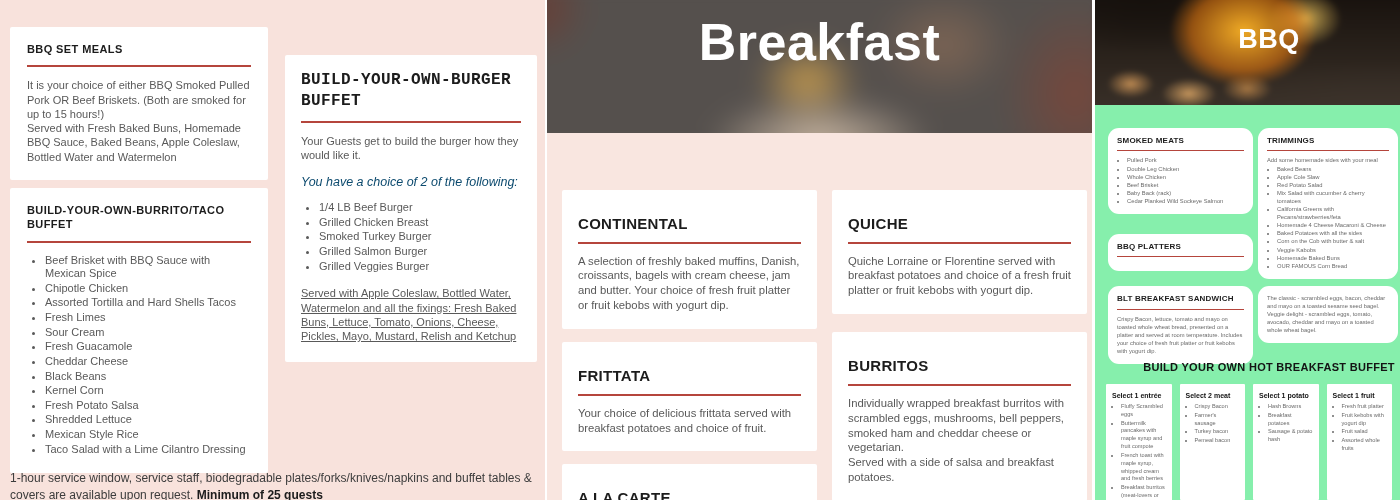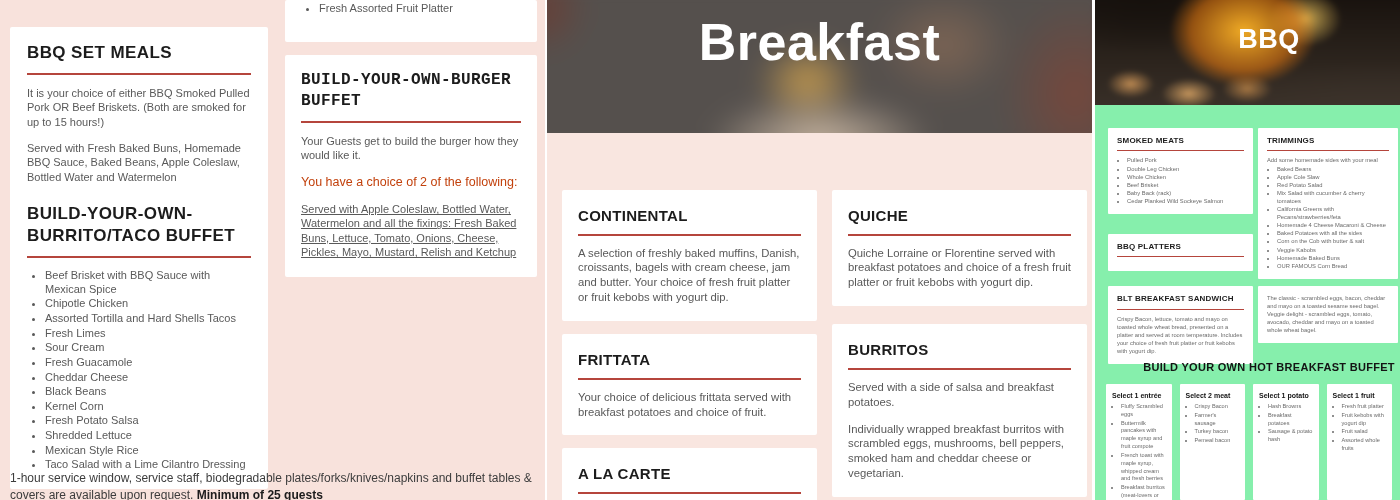--- a/index.html
+++ b/index.html
@@ -5,55 +5,55 @@
   * { margin:0; padding:0; box-sizing:border-box; }
   html,body { width:1400px; height:500px; overflow:hidden; }
   body { font-family:"Liberation Sans", sans-serif; background:#f8e2dc; position:relative; }
 
   .region { position:absolute; top:0; height:500px; overflow:hidden; }
   #region-left  { left:0; width:545px; background:#f8e2dc; }
   #region-mid   { left:545px; width:547px; background:#f9e6e0; border-left:2px solid #fff; }
   #region-right { left:1092px; width:351px; background:#86efac; border-left:3px solid #fff; }
 
   .card { position:absolute; background:#fff; border-radius:2px; }
-  .card-title { font-size:17px; font-weight:700; color:#1c1c1c; letter-spacing:.4px; line-height:1.3; }
+  .card-title { font-size:11px; font-weight:700; color:#1c1c1c; letter-spacing:.4px; line-height:1.3; }
   .rule { height:2px; background:#b5453c; margin:9px 0 11px; }
   .body-text { font-size:11px; line-height:1.3; color:#595959; }
-  .body-text p { margin-bottom:12px; }
+  .body-text p { margin-bottom:0; }
   .body-text p:last-child { margin-bottom:0; }
   ul.menu-list { list-style:disc; padding-left:18px; }
   ul.menu-list li { font-size:11px; line-height:1.24; color:#595959; margin-bottom:1px; }
 
   
   #card-setmeals { left:10px; top:27px; width:258px; padding:15px 17px 16px; }
   #card-burrito  { left:10px; top:188px; width:258px; padding:15px 17px 16px; }
   #card-fruit-partial { left:285px; top:0; width:252px; height:42px; padding:2px 16px; }
   #card-burger   { left:285px; top:55px; width:252px; padding:15px 16px 18px; }
   #card-burger .card-title { font-size:16px;font-family:Liberation Mono, monospace; }
-  .choice-note { font-size:12.5px; color:#c2410c; margin:13px 0 12px; }
+  .choice-note { font-style:italic; font-size:12.5px; color:#0c4a6e; margin:13px 0 12px; }
   #left-footer { position:absolute; left:10px; top:470px; width:527px; font-size:12px; line-height:1.45; color:#3c3c3c; }
   #left-footer b { color:#1c1c1c; }
 
   
   .hero { position:relative; overflow:hidden; }
   #hero-breakfast { height:133px; background:#55504d; }
   #hero-breakfast .hero-bg { position:absolute; inset:-24px; filter:blur(12px);
     background:
       radial-gradient(ellipse 160px 70px at 50% 92%, rgba(212,192,170,.95), rgba(212,192,170,0) 72%),
       radial-gradient(ellipse 70px 55px at 48% 58%, rgba(217,168,79,.85), rgba(217,168,79,0) 75%),
       radial-gradient(ellipse 95px 75px at 71% 38%, rgba(165,122,92,.5), transparent 75%),
       radial-gradient(ellipse 100px 130px at 93% 65%, rgba(128,68,54,.75), transparent 75%),
       radial-gradient(ellipse 65px 65px at 3% 18%, rgba(110,58,48,.8), transparent 75%),
       #55504d; }
   .hero-title { position:relative; z-index:1; color:#fff; text-align:center; font-weight:800; }
   #hero-breakfast .hero-title { font-size:52px; letter-spacing:.5px; padding-top:12px; }
   .mid-col { position:absolute; width:255px; top:190px; }
   #mid-col-a { left:15px; } #mid-col-b { left:285px; }
   .mid-card { position:relative; background:#fff; border-radius:2px; padding:16px; margin-bottom:13px; }
-  .mid-card .card-title { font-size:15px; letter-spacing:.3px; }
+  .mid-card .card-title { font-size:15px; letter-spacing:.3px;margin-top:8px; }
   .mid-card .rule { margin:8px 0 10px; }
   .mid-card .body-text { font-size:11.3px; line-height:1.32; }
   #card-continental { min-height:125px; } #card-quiche { min-height:112px; margin-bottom:18px; }
   #card-frittata { min-height:97px; } #card-burritos { min-height:124px; margin-bottom:18px; }
   #card-alacarte { min-height:90px; }
 
   
   #hero-bbq { height:105px; background:#201a15; }
   #hero-bbq .hero-bg { position:absolute; inset:-8px; filter:blur(2px);
     background:
@@ -61,21 +61,21 @@
       radial-gradient(ellipse 52px 40px at 60% 22%, rgba(246,205,96,.8), transparent 70%),
       radial-gradient(ellipse 160px 80px at 16% 2%, rgba(22,17,13,.95), transparent 75%),
       radial-gradient(ellipse 34px 20px at 12% 76%, rgba(195,142,84,.95), transparent 70%),
       radial-gradient(ellipse 40px 22px at 28% 84%, rgba(205,155,95,.95), transparent 70%),
       radial-gradient(ellipse 36px 20px at 44% 80%, rgba(172,122,68,.95), transparent 70%),
       radial-gradient(ellipse 230px 70px at 80% 105%, rgba(62,52,44,.95), transparent 82%),
       linear-gradient(180deg,#17110d,#2d251e 60%,#3a3129); }
   #hero-bbq .hero-title { font-size:27px; letter-spacing:.5px; padding-top:24px; }
   .sub-col { position:absolute; top:128px; }
   #sub-col-a { left:13px; width:145px; } #sub-col-b { left:163px; width:140px; }
-  .small-card { position:relative; background:#fff; border-radius:1px; padding:8px 9px 9px; margin-bottom:13px; }
+  .small-card { position:relative; background:#fff; border-radius:11px; padding:8px 9px 9px; margin-bottom:13px; }
   .small-card .card-title { font-size:8px; letter-spacing:.2px; }
   .small-card .rule { height:1px; margin:4px 0 5px; background:#b5453c; }
   .small-card .tiny-text, .small-card li { font-size:5.8px; line-height:1.4; color:#6a6a6a; }
   .small-card ul { list-style:disc; padding-left:10px; }
   #card-platters { margin-bottom:15px; }
   #card-smoked { margin-bottom:20px; }
   #card-bagels { margin-top:-6px; }
   #card-bagels p { margin:0; }
   #hot-title { position:absolute; left:0; top:361px; width:100%; text-align:center;
     font-size:11px; font-weight:800; color:#141414; letter-spacing:.3px; }
@@ -112,33 +112,35 @@
       <li>Cheddar Cheese</li>
       <li>Black Beans</li>
       <li>Kernel Corn</li>
       <li>Fresh Potato Salsa</li>
       <li>Shredded Lettuce</li>
       <li>Mexican Style Rice</li>
       <li>Taco Salad with a Lime Cilantro Dressing</li>
     </ul>
   </div>
 
-  <div id="card-fruit-partial" class="card">
-    <ul class="menu-list">
-      <li>Fresh Assorted Fruit Platter</li>
-    </ul>
-  </div>
 
   <div id="card-burger" class="card">
     <div class="card-title">BUILD-YOUR-OWN-BURGER BUFFET</div>
     <div class="rule"></div>
     <div class="body-text">
         <p>Your Guests get to build the burger how they would like it.</p>
       </div>
     <div class="choice-note">You have a choice of 2 of the following:</div>
+    <ul class="menu-list">
+      <li>1/4 LB Beef Burger</li>
+      <li>Grilled Chicken Breast</li>
+      <li>Smoked Turkey Burger</li>
+      <li>Grilled Salmon Burger</li>
+      <li>Grilled Veggies Burger</li>
+    </ul>
     <div class="body-text" style="margin-top:13px;text-decoration:underline;">
         <p>Served with Apple Coleslaw, Bottled Water, Watermelon and all the fixings: Fresh Baked Buns, Lettuce, Tomato, Onions, Cheese, Pickles, Mayo, Mustard, Relish and Ketchup</p>
       </div>
   </div>
 
   <div id="left-footer"><span>1-hour service window, service staff, biodegradable plates/forks/knives/napkins and buffet tables &amp; covers are available upon request. </span><b>Minimum of 25 guests</b></div>
 </div>
 
 <div id="region-mid" class="region">
   <div id="hero-breakfast" class="hero">
@@ -173,22 +175,22 @@
       <div class="card-title">QUICHE</div>
       <div class="rule"></div>
       <div class="body-text">
           <p>Quiche Lorraine or Florentine served with breakfast potatoes and choice of a fresh fruit platter or fruit kebobs with yogurt dip.</p>
         </div>
     </div>
     <div id="card-burritos" class="mid-card">
       <div class="card-title">BURRITOS</div>
       <div class="rule"></div>
       <div class="body-text">
+        <p style="margin-bottom:0;">Individually wrapped breakfast burritos with scrambled eggs, mushrooms, bell peppers, smoked ham and cheddar cheese or vegetarian.</p>
         <p>Served with a side of salsa and breakfast potatoes.</p>
-        <p style="margin-bottom:0;">Individually wrapped breakfast burritos with scrambled eggs, mushrooms, bell peppers, smoked ham and cheddar cheese or vegetarian.</p>
       </div>
     </div>
 
   </div>
 </div>
 
 <div id="region-right" class="region">
   <div id="hero-bbq" class="hero">
     <div class="hero-bg"></div>
     <div class="hero-title">BBQ</div>

